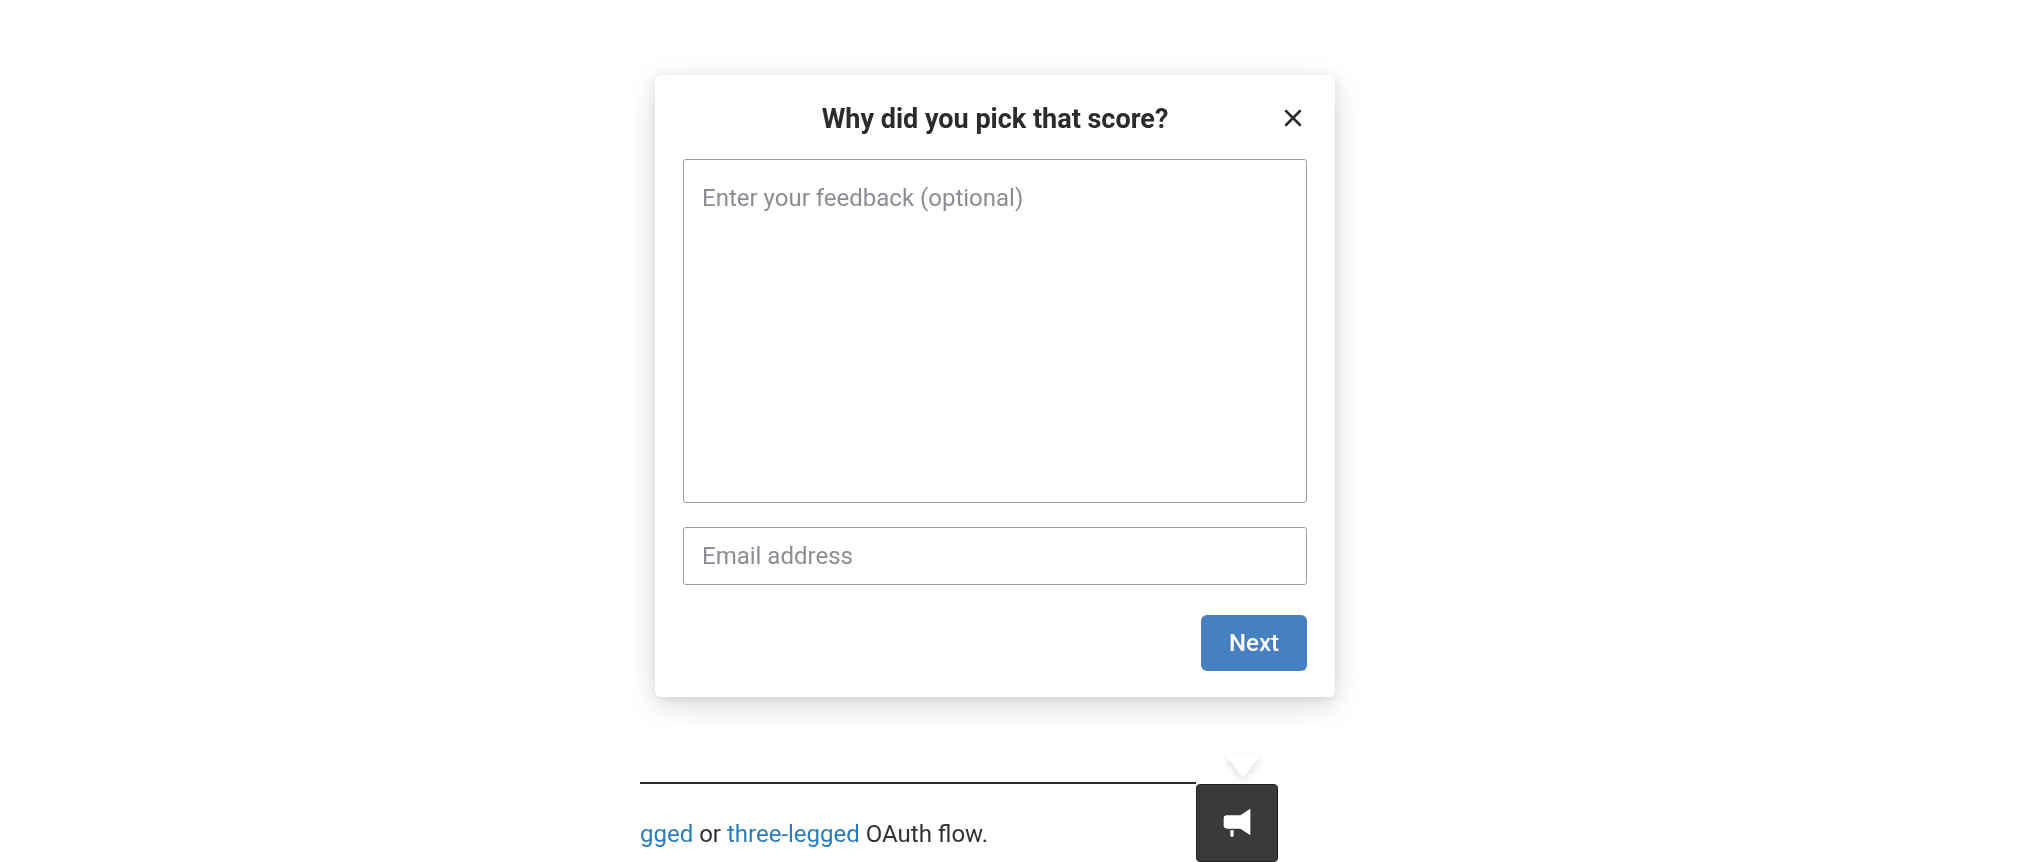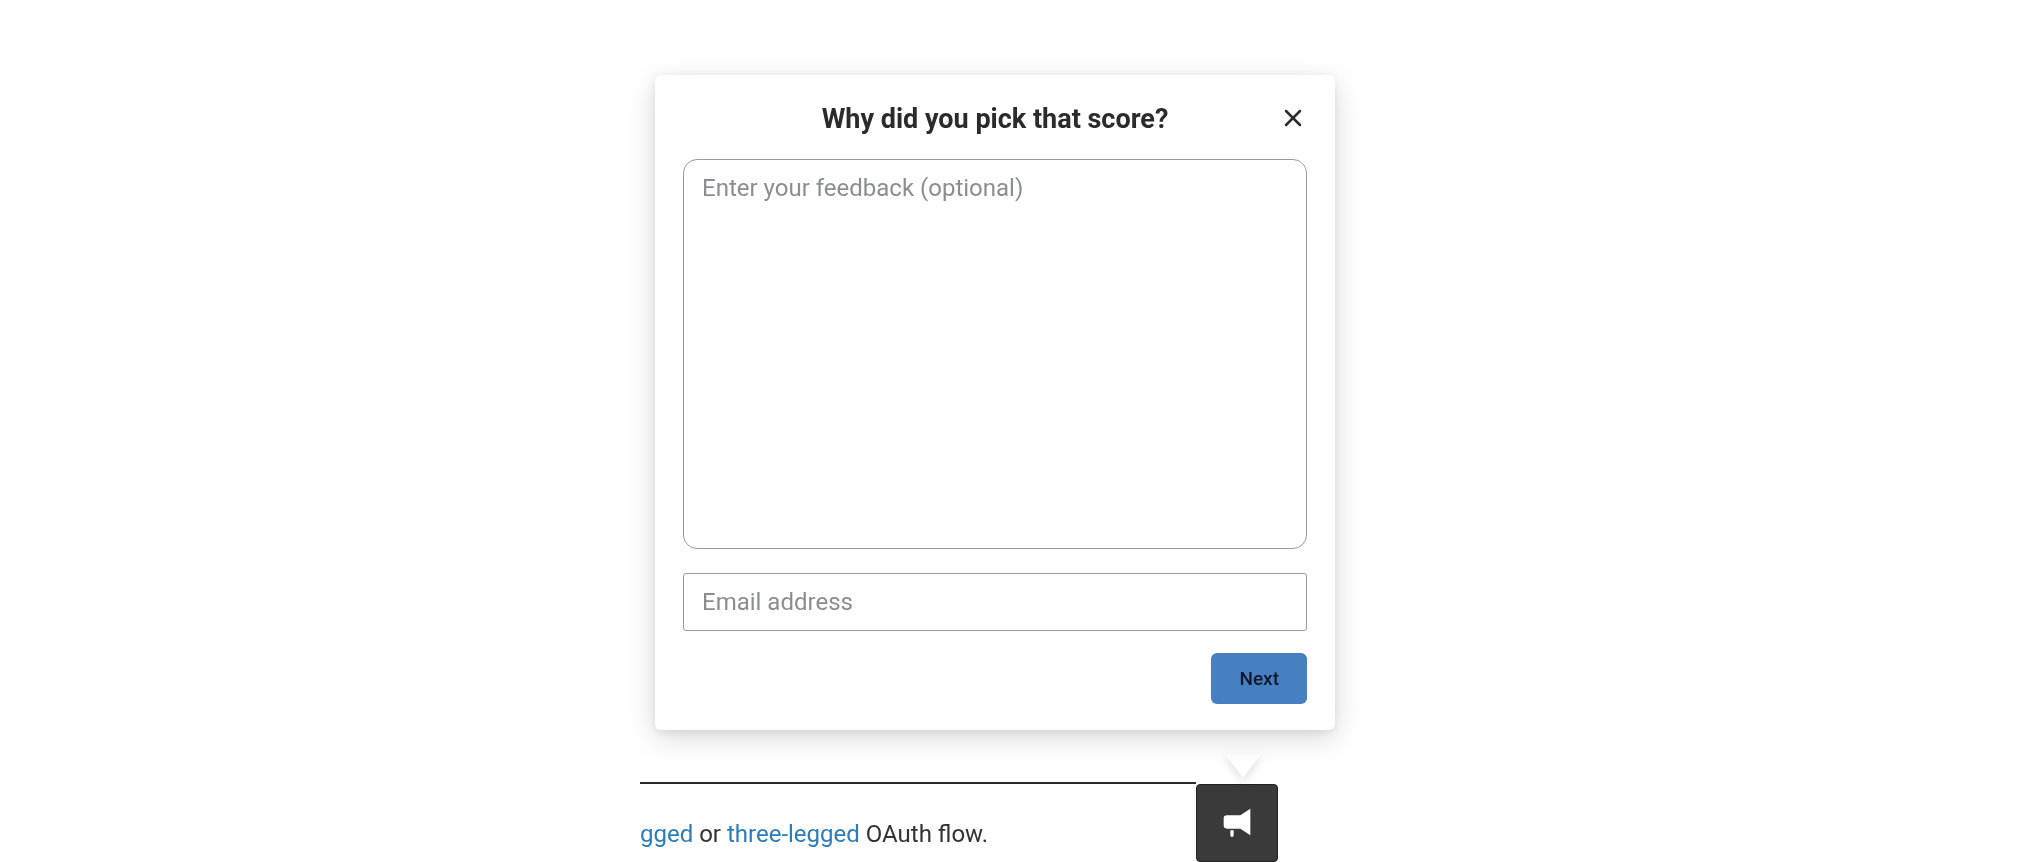--- a/index.html
+++ b/index.html
@@ -51,60 +51,60 @@
       align-items: center;
       justify-content: center;
       color: #2b2b2b;
     }
     .close-btn svg {
       width: 24px;
       height: 24px;
     }
     .feedback-textarea {
       width: 100%;
-      height: 390px;
+      height: 344px;
       border: 1.5px solid #9a9a99;
-      border-radius: 14px;
-      padding: 14px 18px;
+      border-radius: 3px;
+      padding: 24px 18px;
       font-size: 24px;
       font-family: inherit;
       color: #333;
       resize: none;
       outline: none;
       margin-bottom: 20px;
     }
     .feedback-textarea::placeholder {
       color: #8a8e93;
     }
     .email-input {
       width: 100%;
       height: 58px;
       border: 1.5px solid #9a9a99;
       border-radius: 3px;
       padding: 0 18px;
       font-size: 24px;
       font-family: inherit;
       color: #333;
       outline: none;
-      margin-bottom: 22px;
+      margin-bottom: 30px;
     }
     .email-input::placeholder {
       color: #8a8e93;
     }
     .popover-footer {
       display: flex;
       justify-content: flex-end;
     }
     .next-btn {
       background: #4780c1;
-      color: #0f172a;
+      color: #ffffff;
       border: none;
       border-radius: 6px;
       padding: 14px 28px;
-      font-size: 19px;
+      font-size: 24px;
       font-weight: 500;
       font-family: inherit;
       cursor: pointer;
     }
     .arrow-down {
       position: absolute;
       left: 1225px;
       top: 754px;
       width: 0;
       height: 0;

